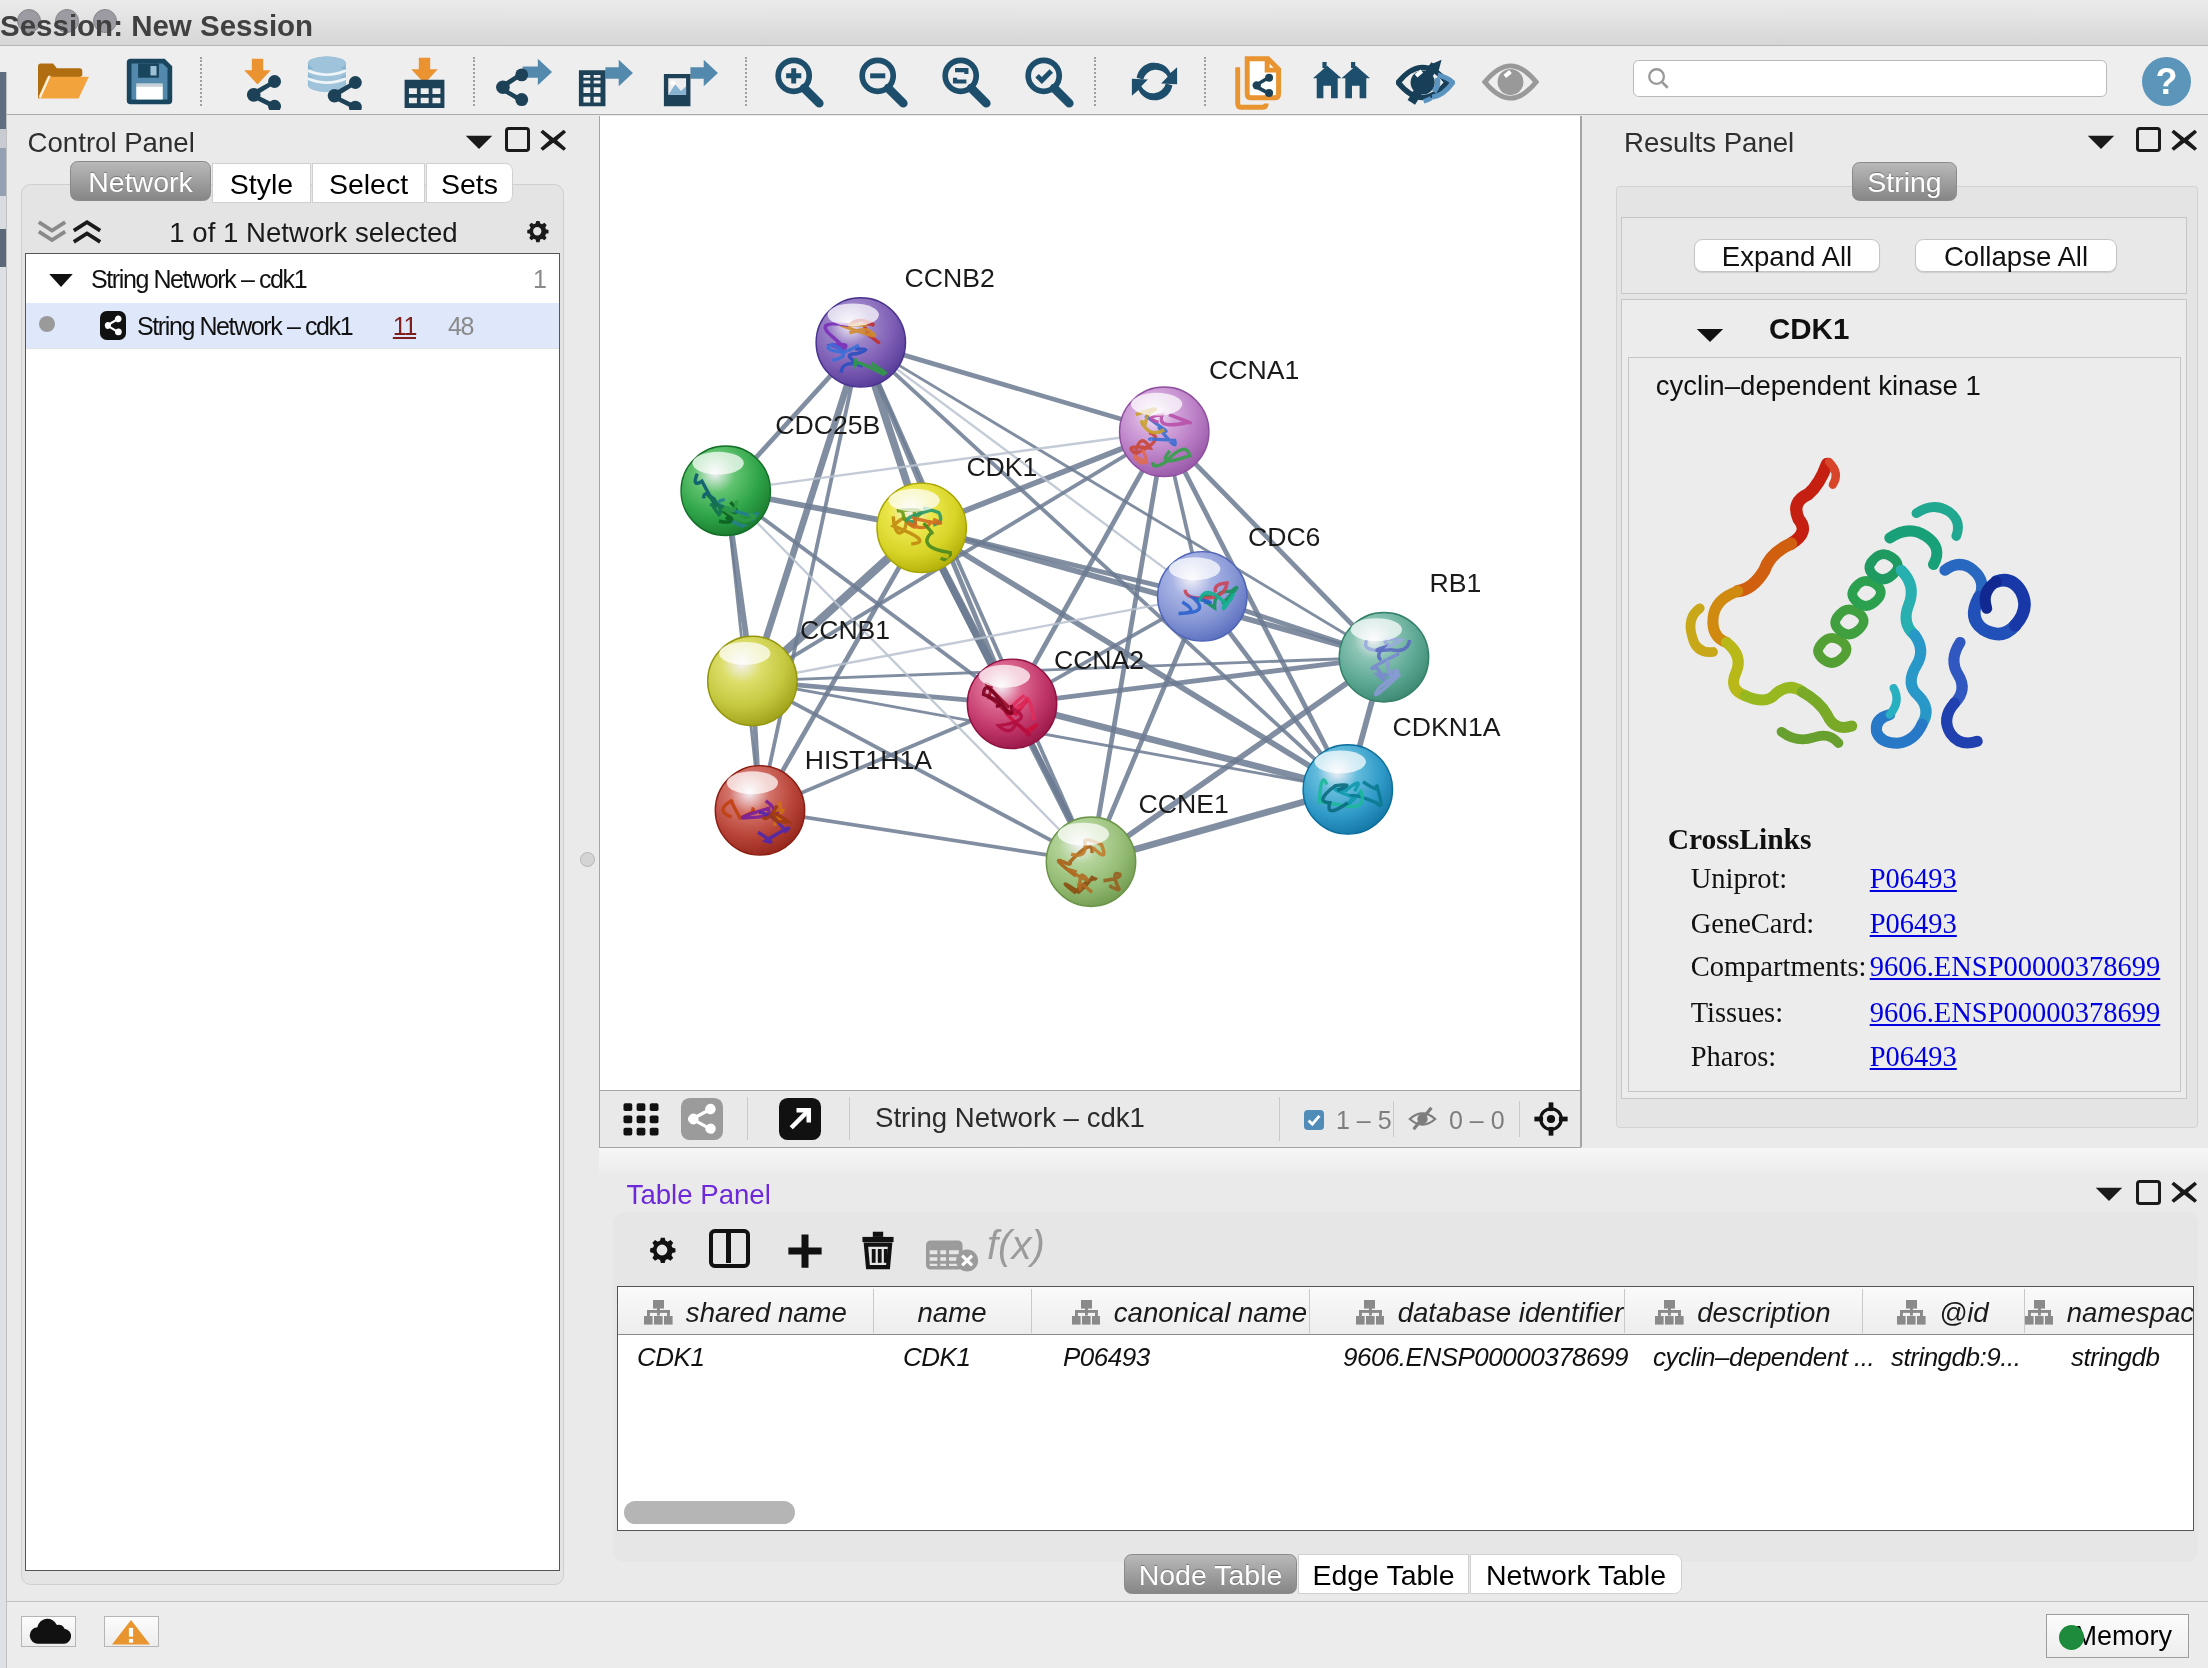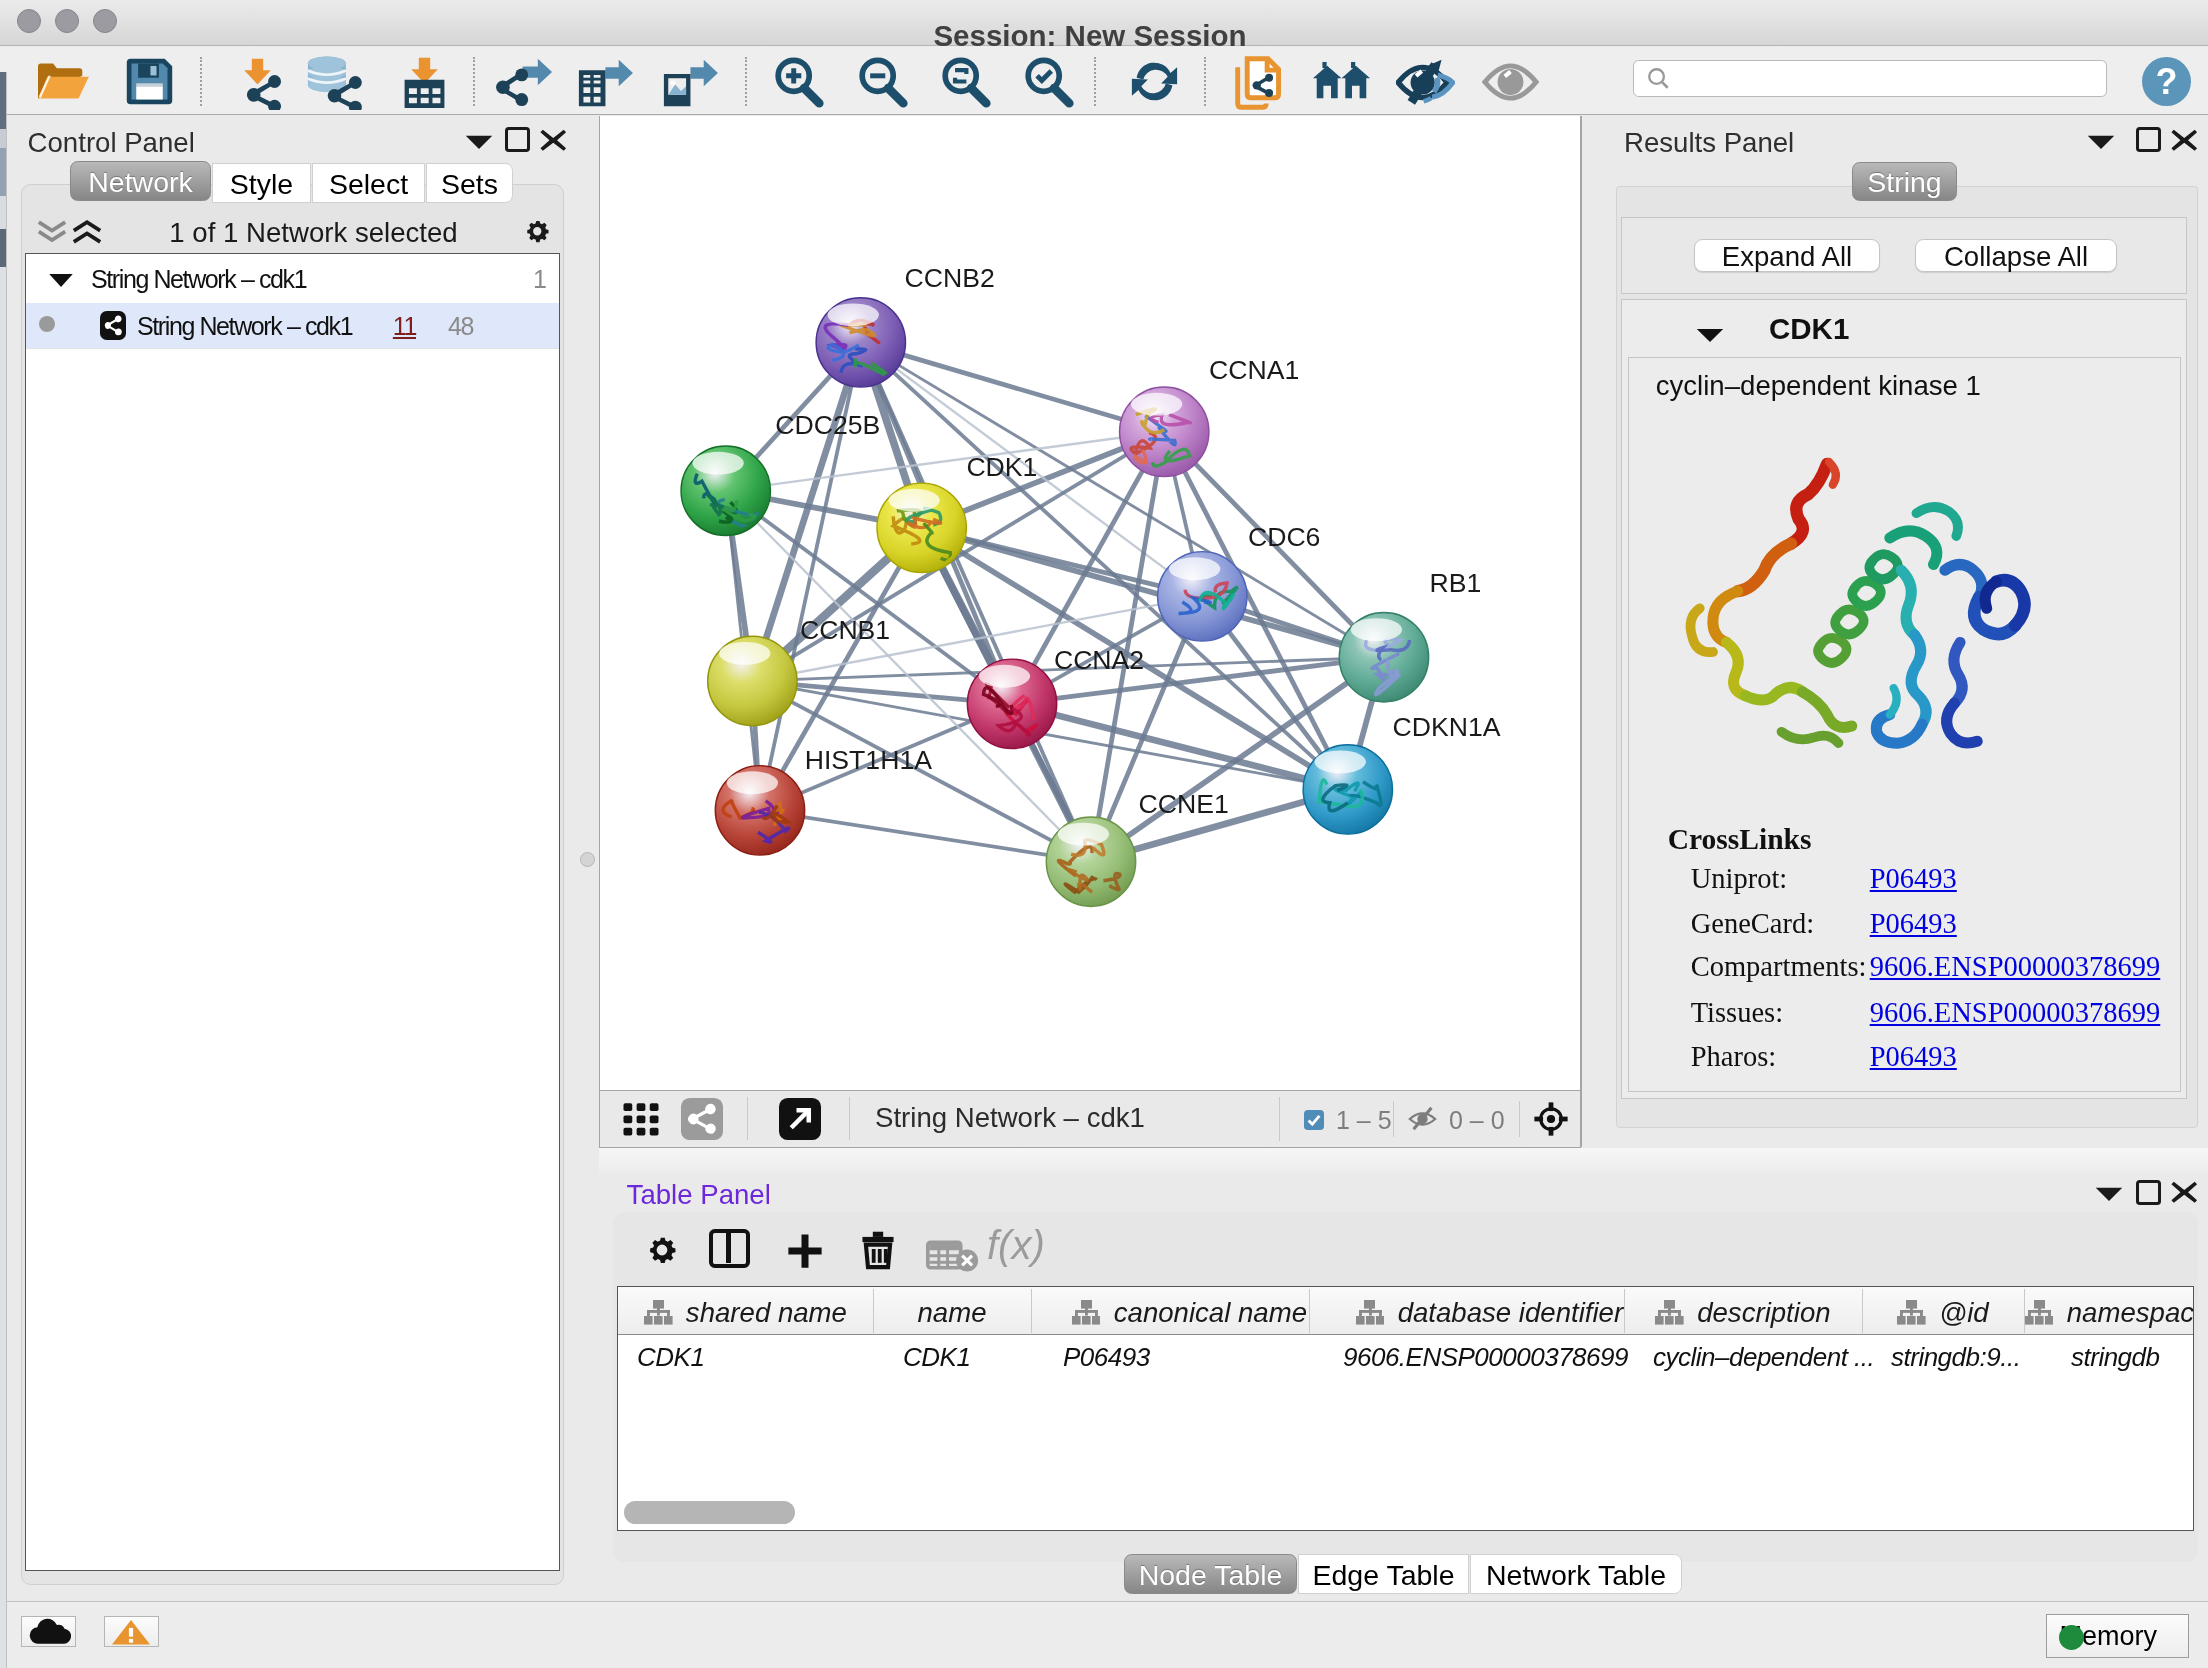--- a/index.html
+++ b/index.html
@@ -4,21 +4,21 @@
 <style>
 * { margin:0; padding:0; box-sizing:border-box; }
 html,body { width:2208px; height:1668px; font-family:"Liberation Sans", sans-serif; background:#ececec; overflow:hidden; position:relative; }
 .abs { position:absolute; }
 
 
 #titlebar { left:0; top:0; width:2208px; height:46px;
   background:linear-gradient(#ebebeb,#d6d6d6); border-bottom:1px solid #b5b5b5; }
 .tl { position:absolute; top:8.6px; width:24px; height:24px; border-radius:50%;
   background:#9b9ba1; border:1px solid #86868c; }
-#title-text { position:absolute; top:19px; left:0; width:2180px; text-align:center;
+#title-text { position:absolute; top:9px; left:0; width:2180px; text-align:left;
   font-size:29.5px; font-weight:bold; color:#404040; }
 
 
 #toolbar { left:0; top:47px; width:2208px; height:68px; background:#eeeeee; border-bottom:1px solid #a9a9a9; }
 .sep { position:absolute; top:9.5px; height:49px; width:0;
   border-left:2.9px dotted #9f9f9f; }
 .mag { width:53px; height:53px; }
 #searchbox { position:absolute; left:1633px; top:13.3px; width:474px; height:37px;
   background:#fff; border:1.9px solid #b9b9b9; border-radius:5.7px; }
 
@@ -66,21 +66,21 @@
    linear-gradient(#8a8a8a,#8a8a8a) 20px 16px/8.6px 8.6px no-repeat,
    linear-gradient(#8a8a8a,#8a8a8a) 2.9px 10.5px/23px 2.9px no-repeat,
    linear-gradient(#8a8a8a,#8a8a8a) 2.9px 10.5px/2.9px 6.7px no-repeat,
    linear-gradient(#8a8a8a,#8a8a8a) 13px 7.6px/2.9px 8.6px no-repeat,
    linear-gradient(#8a8a8a,#8a8a8a) 23px 10.5px/2.9px 6.7px no-repeat;
 }
 .tcell { position:absolute; font-size:26px; letter-spacing:-0.5px; color:#111; }
 .cptext { font-size:25px; letter-spacing:-1.4px; color:#111; }
 #statusbar { left:0; top:1601px; width:2208px; height:68px; background:#ececec; border-top:1.9px solid #c3c3c3; }
 .sbtn { position:absolute; top:14.3px; width:55px; height:31px; background:linear-gradient(#fcfcfc,#ededed); border:1.9px solid #b5b5b5; }
-#memorybtn { position:absolute; right:19px; top:12.4px; width:143px; height:44px; background:linear-gradient(#fcfcfc,#ededed); border:1.9px solid #9d9d9d; font-size:27px; line-height:42px; text-align:right; padding-right:31px;}
+#memorybtn { position:absolute; right:19px; top:12.4px; width:143px; height:44px; background:linear-gradient(#fcfcfc,#ededed); border:1.9px solid #9d9d9d; font-size:27px; line-height:42px; text-align:right; padding-right:16px;}
 </style>
 </head>
 <body>
 <div class="abs" id="titlebar">
   <div class="tl" style="left:17px;"></div>
   <div class="tl" style="left:55px;"></div>
   <div class="tl" style="left:93px;"></div>
   <div id="title-text">Session: New Session</div>
 </div>
 

